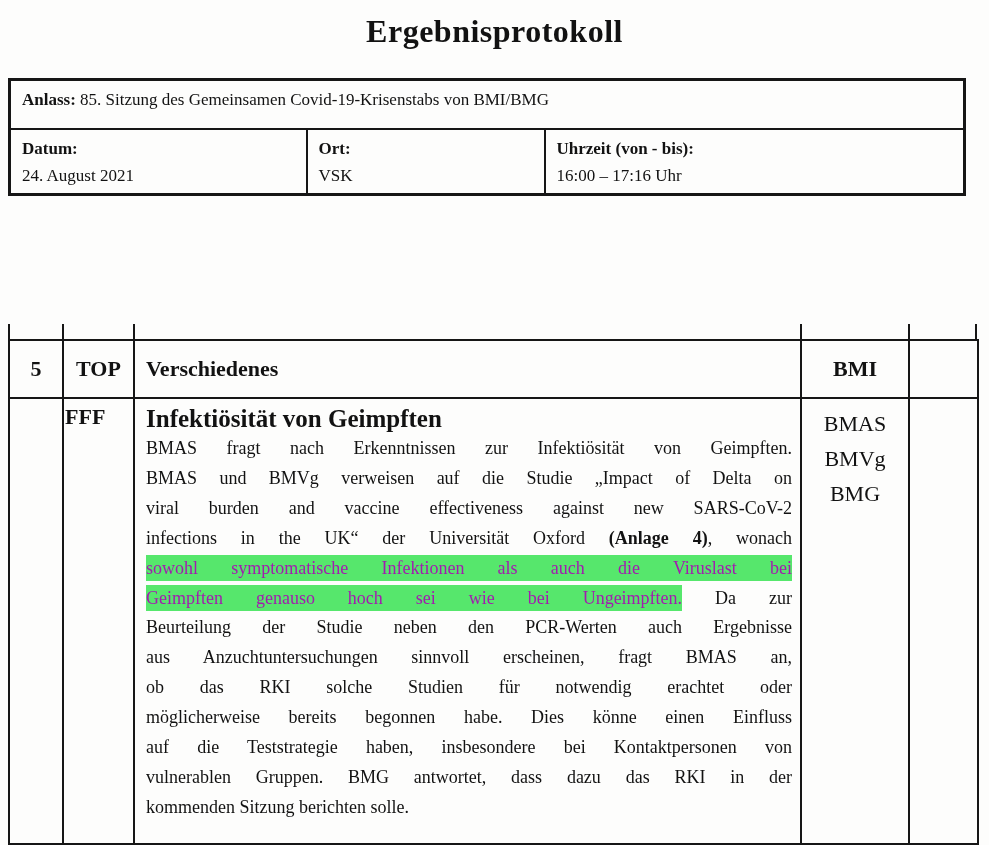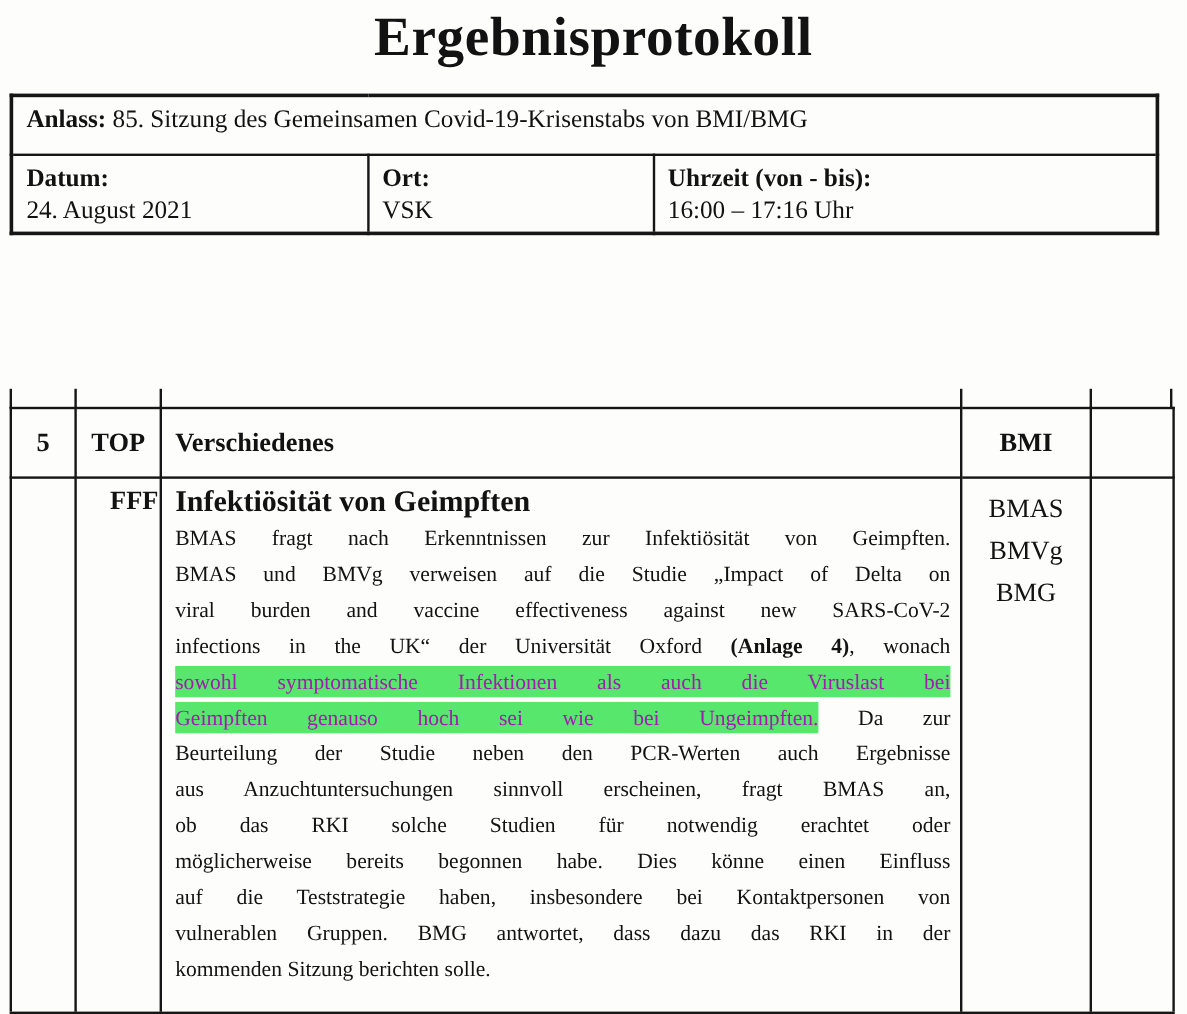--- a/index.html
+++ b/index.html
@@ -3,30 +3,30 @@
 <meta charset="utf-8">
 <style>
   html,body{margin:0;padding:0;background:#ffffff;}
   .page{
     position:relative;width:989px;height:845px;overflow:hidden;
     background:#fdfdfc;color:#121212;
     font-family:"Liberation Serif","DejaVu Serif",serif;
   }
   .doc-title{
     position:absolute;top:9px;left:0;width:100%;text-align:center;
-    font-size:46px;font-weight:bold;line-height:44px;letter-spacing:.5px;
+    font-size:32px;font-weight:bold;line-height:44px;letter-spacing:.5px;
   }
   table{border-collapse:collapse;table-layout:fixed;}
   td{overflow:hidden;}
 
   
   .htable{position:absolute;left:8px;top:78px;width:955px;border:3px solid #161616;}
   .htable td{
     border:2px solid #161616;vertical-align:top;
-    padding:5px 8px 4px 11px;font-size:21px;line-height:27px;
+    padding:5px 8px 4px 11px;font-size:17px;line-height:27px;
   }
   .lbl{font-weight:bold;}
   .row-anlass td{height:38px;}
   .row-meta td{height:52px;}
   .row-people td{height:76px;}
   .cell-redact{position:relative;}
   .redact-bar{position:absolute;background:#0b0b0b;}
   .bar1{left:2px;top:22px;width:252px;height:34px;}
   .bar2{left:2px;top:55px;width:84px;height:27px;}
 
@@ -34,21 +34,21 @@
   .stub{position:absolute;top:324px;width:2px;height:16px;background:#161616;}
 
   
   .mtable{position:absolute;left:8px;top:339px;width:969px;border:2px solid #161616;border-bottom-width:3px;}
   .mtable td{border:2px solid #161616;font-size:22px;}
   .row-top td{height:54px;vertical-align:middle;}
   .c-center{text-align:center;}
   .b{font-weight:bold;}
   .c-title{padding-left:11px;font-weight:bold;margin-left:36px;}
   .row-fff td{height:436px;vertical-align:top;}
-  .c-code-top{text-align:right;padding-top:5px;font-weight:bold;}
+  .c-code-top{text-align:left;padding-top:5px;font-weight:bold;}
   .fff-cell{padding:4px 8px 0 11px;}
   .fff-head{font-weight:bold;font-size:25px;line-height:31px;}
   .pline{font-size:18px;line-height:29.9px;text-align:justify;}
   .pline.just{text-align-last:justify;}
   .hl{background:#56e76c;color:#a21caf;padding:3px 0;}
   .resp-cell{text-align:center;padding-top:7px;font-size:22px;line-height:35px;}
 </style>
 </head>
 <body>
 

